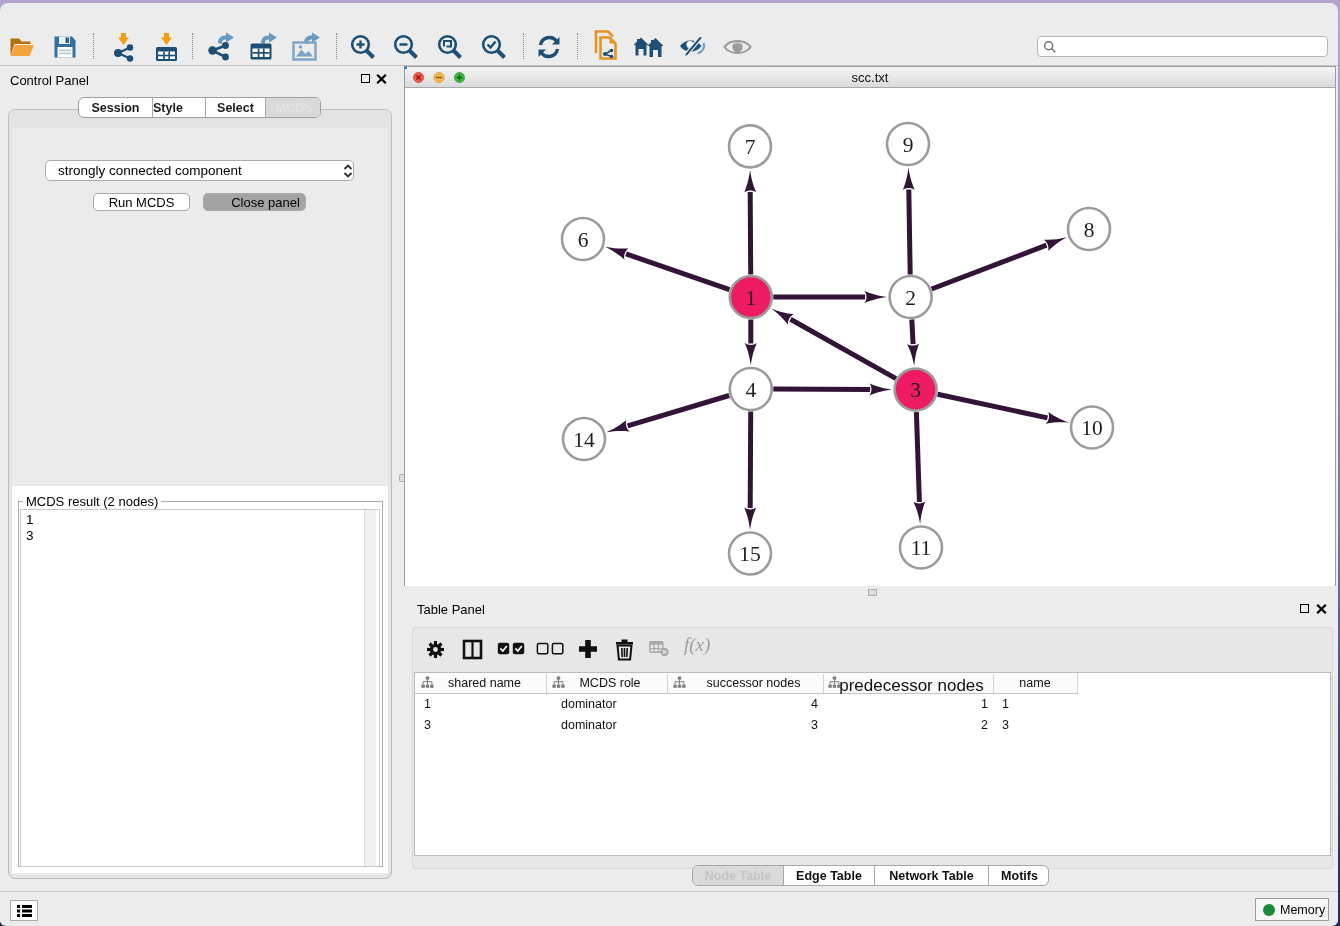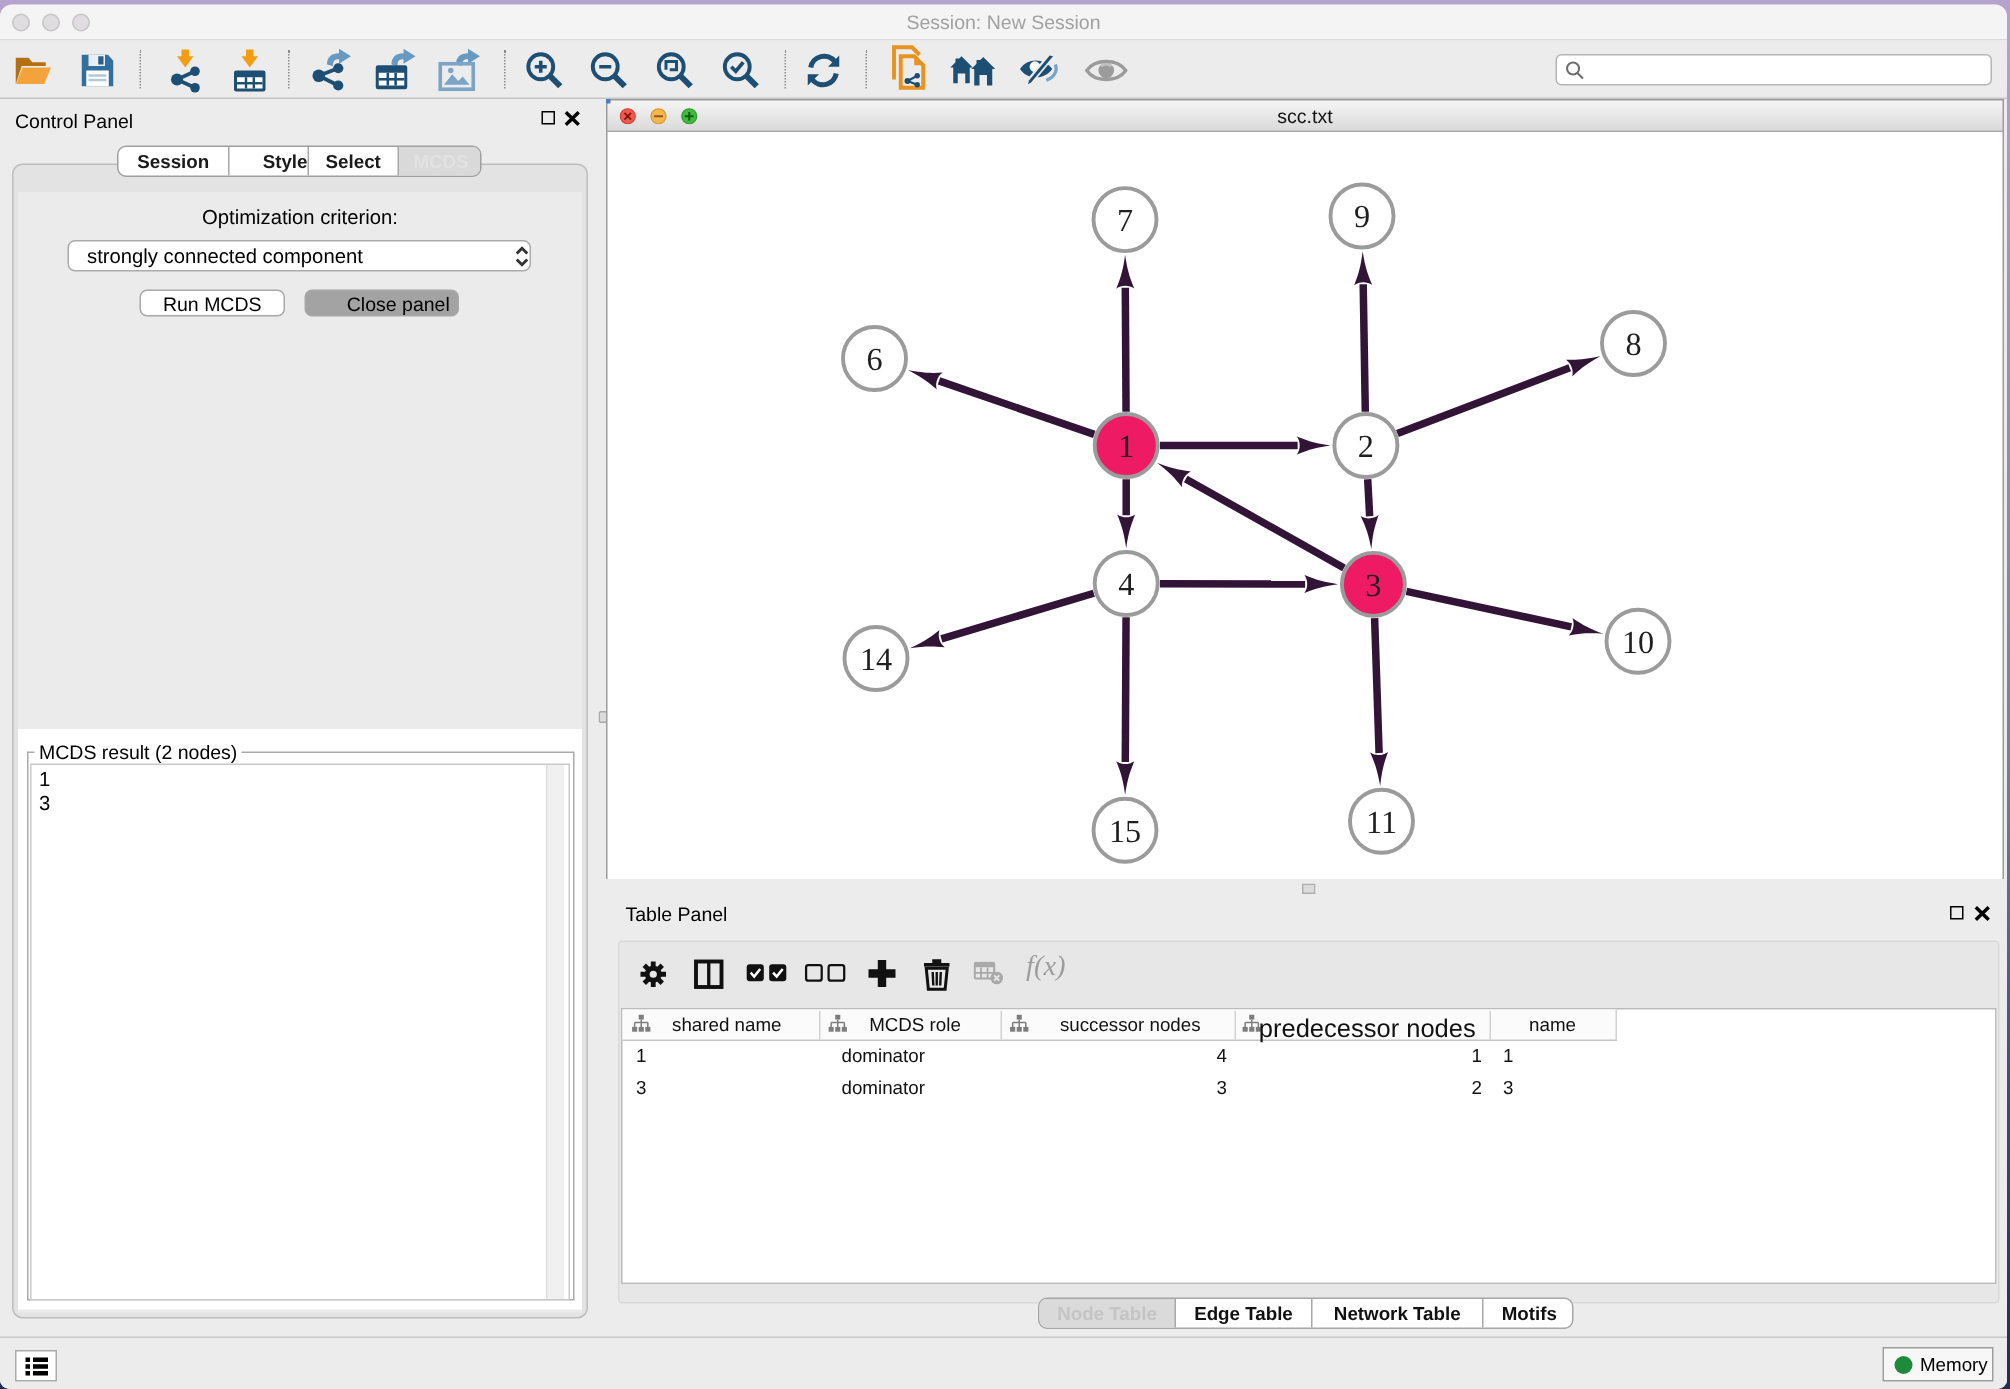--- a/index.html
+++ b/index.html
@@ -10,26 +10,20 @@
   #win { position:absolute; left:0; top:3px; width:1338px; height:923px;
          background:#ececec; border-radius:8px 8px 6px 6px; overflow:hidden; }
   .sep { position:absolute; top:31px; height:26px; width:0;
          border-left:1px dotted #8a8a8a; }
   .lbl { position:absolute; white-space:nowrap;text-align:center; }
 </style>
 </head>
 <body>
 <div id="win">
 
-  <div class="abs" style="left:0;top:0;width:1338px;height:24px;background:#f5f4f5;border-bottom:1px solid #d9d9d9;border-radius:8px 8px 0 0;">
-    <div class="abs" style="left:8px;top:6px;width:12px;height:12px;border-radius:50%;background:#dfdddf;border:1px solid #c6c4c6;"></div>
-    <div class="abs" style="left:28px;top:6px;width:12px;height:12px;border-radius:50%;background:#dfdddf;border:1px solid #c6c4c6;"></div>
-    <div class="abs" style="left:48px;top:6px;width:12px;height:12px;border-radius:50%;background:#dfdddf;border:1px solid #c6c4c6;"></div>
-    <div class="lbl" style="left:0;top:4px;width:1338px;text-align:center;font-size:13px;color:#a2a0a2;">Session: New Session</div>
-  </div>
 
   <div id="toolbar" class="abs" style="left:0;top:24px;width:1338px;height:39px;background:#ececec;border-bottom:1px solid #c6c6c6;">
     <div class="sep" style="left:93px;top:6px;height:26px;"></div>
     <div class="sep" style="left:192px;top:6px;height:26px;"></div>
     <div class="sep" style="left:336px;top:6px;height:26px;"></div>
     <div class="sep" style="left:523px;top:6px;height:26px;"></div>
     <div class="sep" style="left:577px;top:6px;height:26px;"></div>
 
     <svg class="abs" style="left:8px;top:6px;" width="28" height="28" viewBox="0 0 28 28">
       <path d="M2.5 23 V5.5 h8.5 l2.5 3 h9 V11 H6.5 L2.5 23" fill="#b36f12"></path>
@@ -167,25 +161,24 @@
     <div class="abs" style="left:361px;top:8px;width:9px;height:9px;border:1.6px solid #000;"></div>
     <svg class="abs" style="left:375px;top:7px;" width="13" height="12" viewBox="0 0 13 12">
       <path d="M2.2 1.8 L10.8 10.2 M10.8 1.8 L2.2 10.2" stroke="#000" stroke-width="2.3"></path>
     </svg>
 
     <div class="abs" style="left:8px;top:43px;width:384px;height:770px;background:#e3e3e3;border:1px solid #bdbdbd;border-radius:7px;"></div>
     <div class="abs" style="left:12px;top:62px;width:376px;height:747px;background:#ebebeb;"></div>
 
     <div class="abs" style="left:78px;top:31px;width:243px;height:21px;background:#fff;border:1px solid #9f9f9f;border-radius:6px;overflow:hidden;">
       <div class="abs" style="left:0;top:0;width:74px;height:21px;border-right:1px solid #a8a8a8;text-align:center;font-size:12.5px;font-weight:bold;color:#1a1a1a;padding-top:2.5px;">Session</div>
-      <div class="abs" style="left:74px;top:0;width:53px;height:21px;border-right:1px solid #a8a8a8;text-align:right;font-size:12.5px;font-weight:bold;color:#1a1a1a;padding-top:2.5px;">Style</div>
+      <div class="abs" style="left:74px;top:0;width:53px;height:21px;border-right:1px solid #a8a8a8;text-align:left;font-size:12.5px;font-weight:bold;color:#1a1a1a;padding-top:2.5px;">Style</div>
       <div class="abs" style="left:127px;top:0;width:60px;height:21px;border-right:1px solid #a8a8a8;text-align:center;font-size:12.5px;font-weight:bold;color:#1a1a1a;padding-top:2.5px;">Select</div>
       <div class="abs" style="left:187px;top:0;width:56px;height:21px;background:#d9d9d9;text-align:center;font-size:12.5px;font-weight:bold;color:#e2e2e2;padding-top:2.5px;">MCDS</div>
     </div>
-    <div class="lbl" style="left:12px;top:71px;width:376px;text-align:center;font-size:13.5px;color:#000;">Optimization criterion:</div>
 
     <div class="abs" style="left:45px;top:94px;width:309px;height:21px;background:#fff;border:1px solid #ababab;border-radius:5px;">
       <div class="lbl" style="left:12px;top:2px;font-size:13.5px;color:#000;">strongly connected component</div>
       <svg class="abs" style="left:296px;top:3px;" width="12" height="14" viewBox="0 0 12 14">
         <path d="M2.5 5 L6 1.5 L9.5 5" fill="none" stroke="#333" stroke-width="1.9"></path>
         <path d="M2.5 9 L6 12.5 L9.5 9" fill="none" stroke="#333" stroke-width="1.9"></path>
       </svg>
     </div>
 
     <div class="abs" style="left:93px;top:127px;width:97px;height:18px;background:#fff;border:1px solid #a8a8a8;border-radius:5px;text-align:center;font-size:13px;color:#000;padding-top:1px;">Run MCDS</div>

